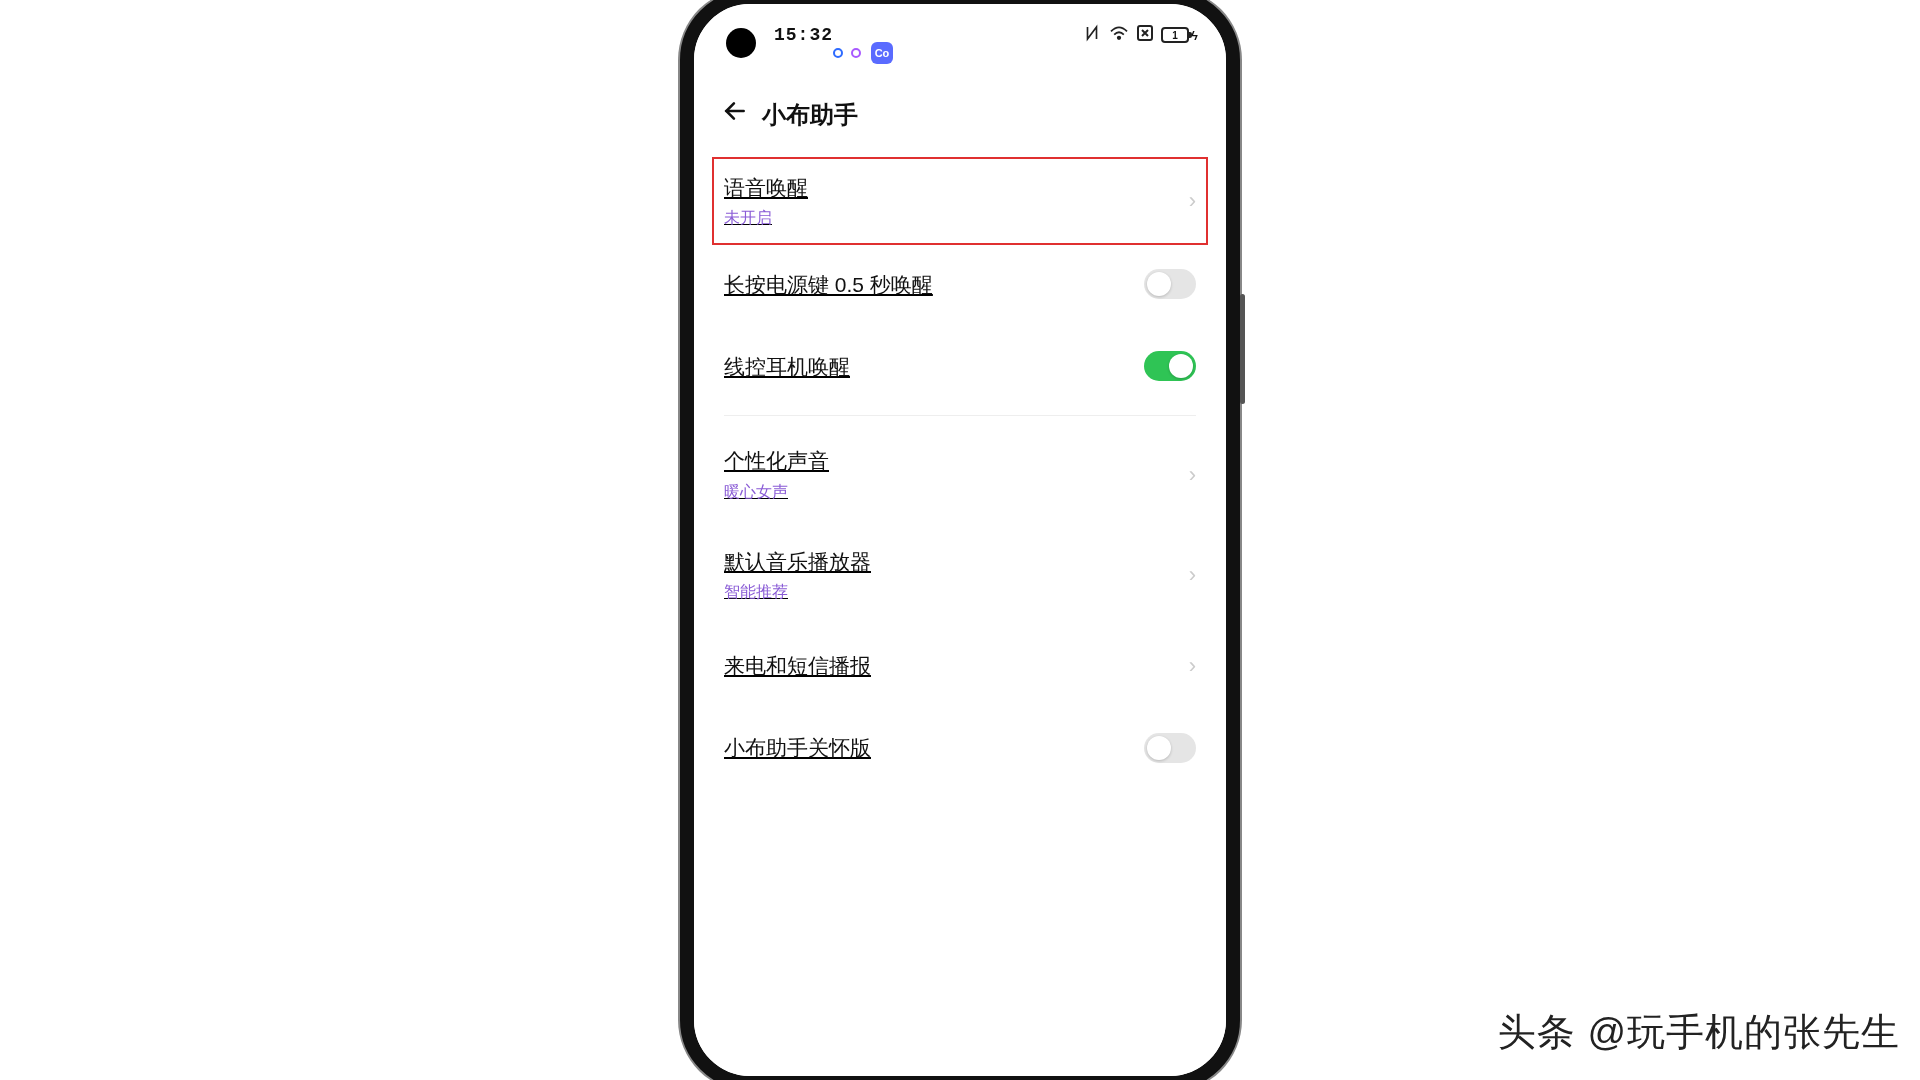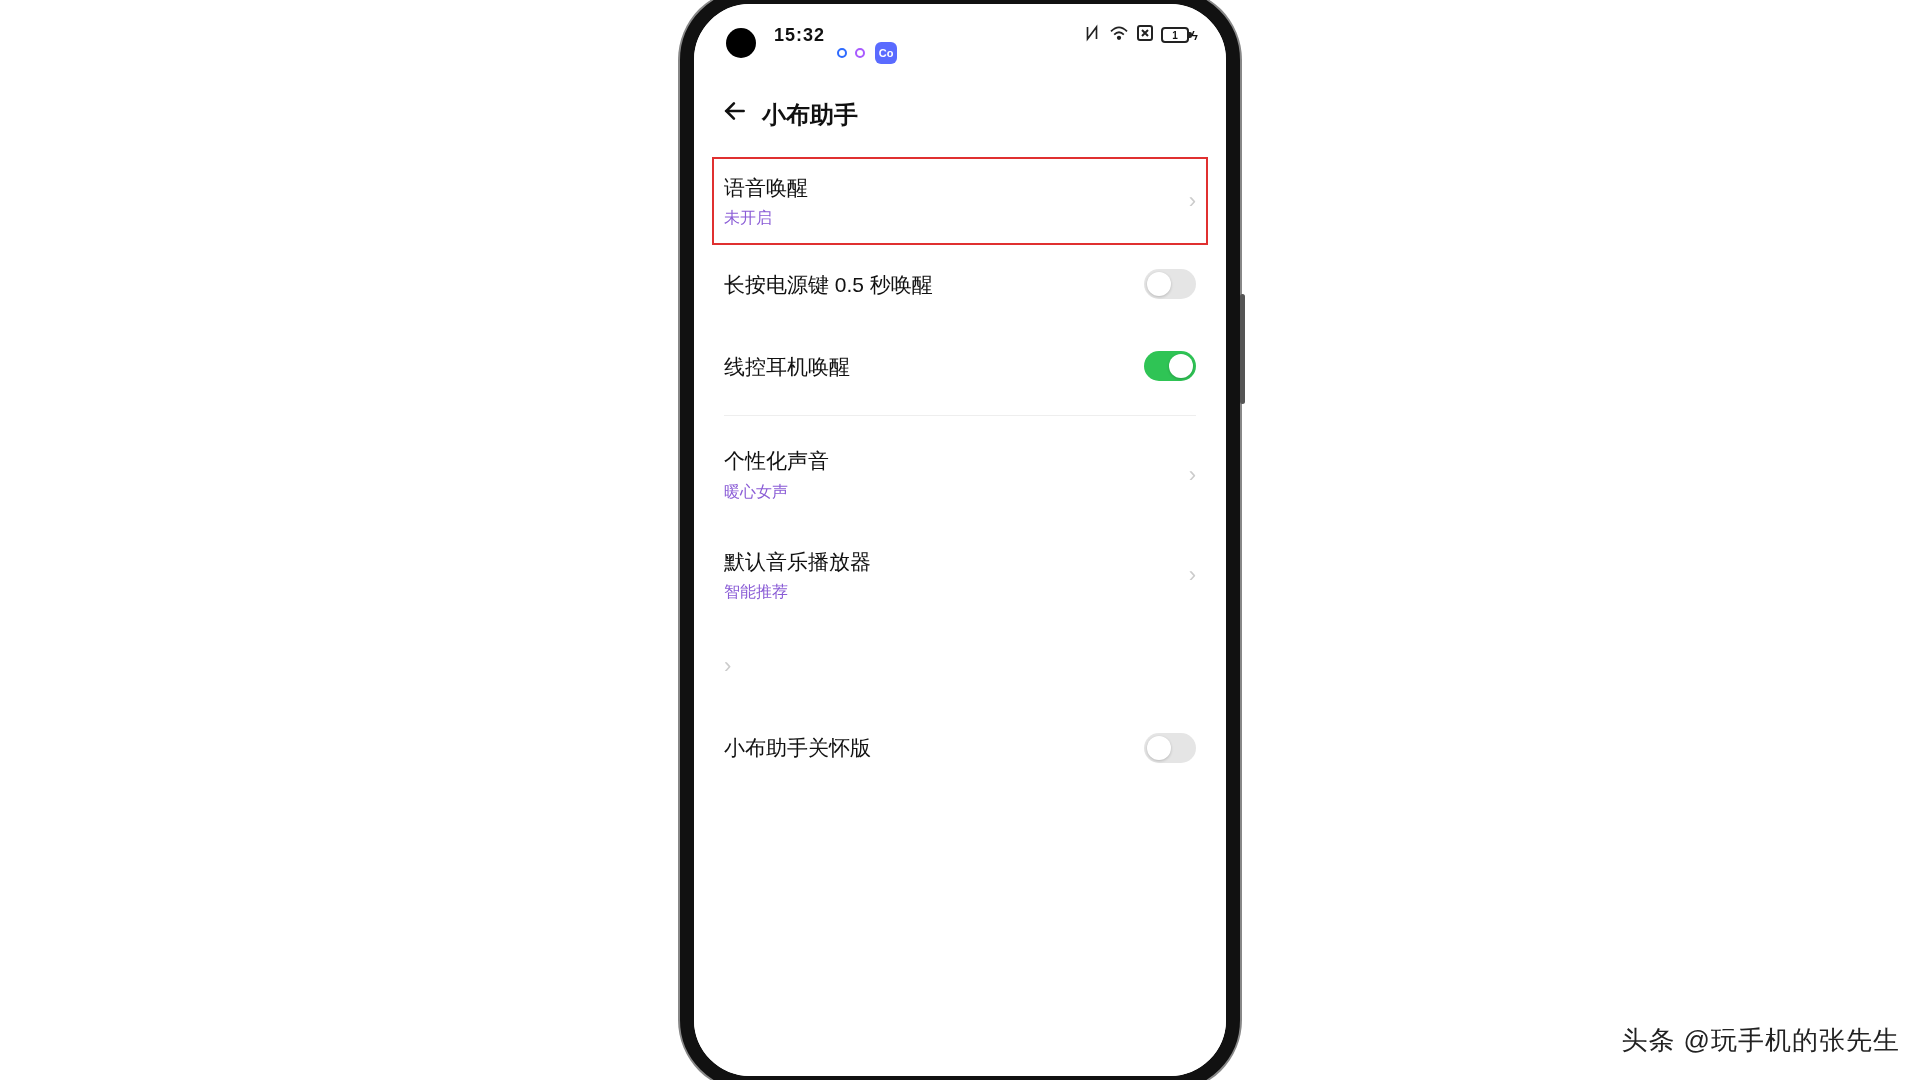--- a/index.html
+++ b/index.html
@@ -51,21 +51,21 @@
     }
     .status-bar {
       display: flex;
       align-items: center;
       height: 62px;
       padding: 0 28px 0 80px;
       font-size: 18px;
       font-weight: 600;
       color: #111;
     }
-    .status-time { margin-right: 12px; letter-spacing: 1px; }
+    .status-time { letter-spacing: 1px; font-family: Liberation Mono, monospace; }
     .status-dots { display: flex; gap: 8px; align-items: center; margin-top: 36px; }
     .dot-blue { width: 10px; height: 10px; border-radius: 50%; border: 2px solid #2e6bff; }
     .dot-purple { width: 10px; height: 10px; border-radius: 50%; border: 2px solid #a85aff; }
     .app-badge {
       width: 22px; height: 22px; border-radius: 6px;
       background: #5a6bff; color: #fff; font-size: 11px;
       display: flex; align-items: center; justify-content: center;
       margin-left: 2px;
     }
     .status-right { margin-left: auto; display: flex; gap: 8px; align-items: center; }
@@ -86,21 +86,21 @@
     }
     .back-arrow { font-size: 26px; color: #111; cursor: pointer; }
     .page-title { font-size: 24px; font-weight: 600; color: #111; }
     .settings-list { padding: 0 20px; }
     .setting-item {
       display: flex; align-items: center;
       padding: 22px 10px;
       min-height: 82px;
       cursor: pointer;
     }
-    .setting-text { flex: 1; }
+    .setting-text { flex: 1; text-decoration: underline; }
     .setting-title { font-size: 21px; color: #111; line-height: 1.4; }
     .setting-sub { font-size: 16px; margin-top: 6px; }
     .sub-purple { color: #8a5cd6; }
     .sub-gray { color: #999; }
     .chevron { color: #ccc; font-size: 22px; font-weight: 300; }
     .toggle {
       width: 52px; height: 30px; border-radius: 15px;
       position: relative; transition: background .2s;
     }
     .toggle-knob {
@@ -115,21 +115,21 @@
     .hr-thin { border: none; border-top: 1px solid #eee; margin: 8px 10px; }
     .highlight-box {
       border: 2px solid #e03030;
       margin: 4px -2px -2px;
     }
     .highlight-box .setting-item { padding: 14px 10px; min-height: 72px; }
     .watermark {
       position: absolute;
       right: 20px;
       bottom: 22px;
-      font-size: 26px;
+      font-size: 38px;
       color: #222;
       font-weight: 500;
       letter-spacing: 1px;
     }
   </style>
 </head>
 <body>
 
 <div class="phone-frame">
   <div class="phone-side-btn"></div>
@@ -221,20 +221,23 @@
 
       <div class="setting-item">
         <div class="setting-text">
           <div class="setting-title">默认音乐播放器</div>
           <div class="setting-sub sub-purple">智能推荐</div>
         </div>
         <span class="chevron">›</span>
       </div>
 
       <div class="setting-item">
+        <div class="setting-text">
+          <div class="setting-title">来电和短信播报</div>
+        </div>
         <span class="chevron">›</span>
       </div>
 
       <div class="setting-item">
         <div class="setting-text">
           <div class="setting-title">小布助手关怀版</div>
         </div>
         <div class="toggle toggle-off">
             <div class="toggle-knob"></div>
           </div>

